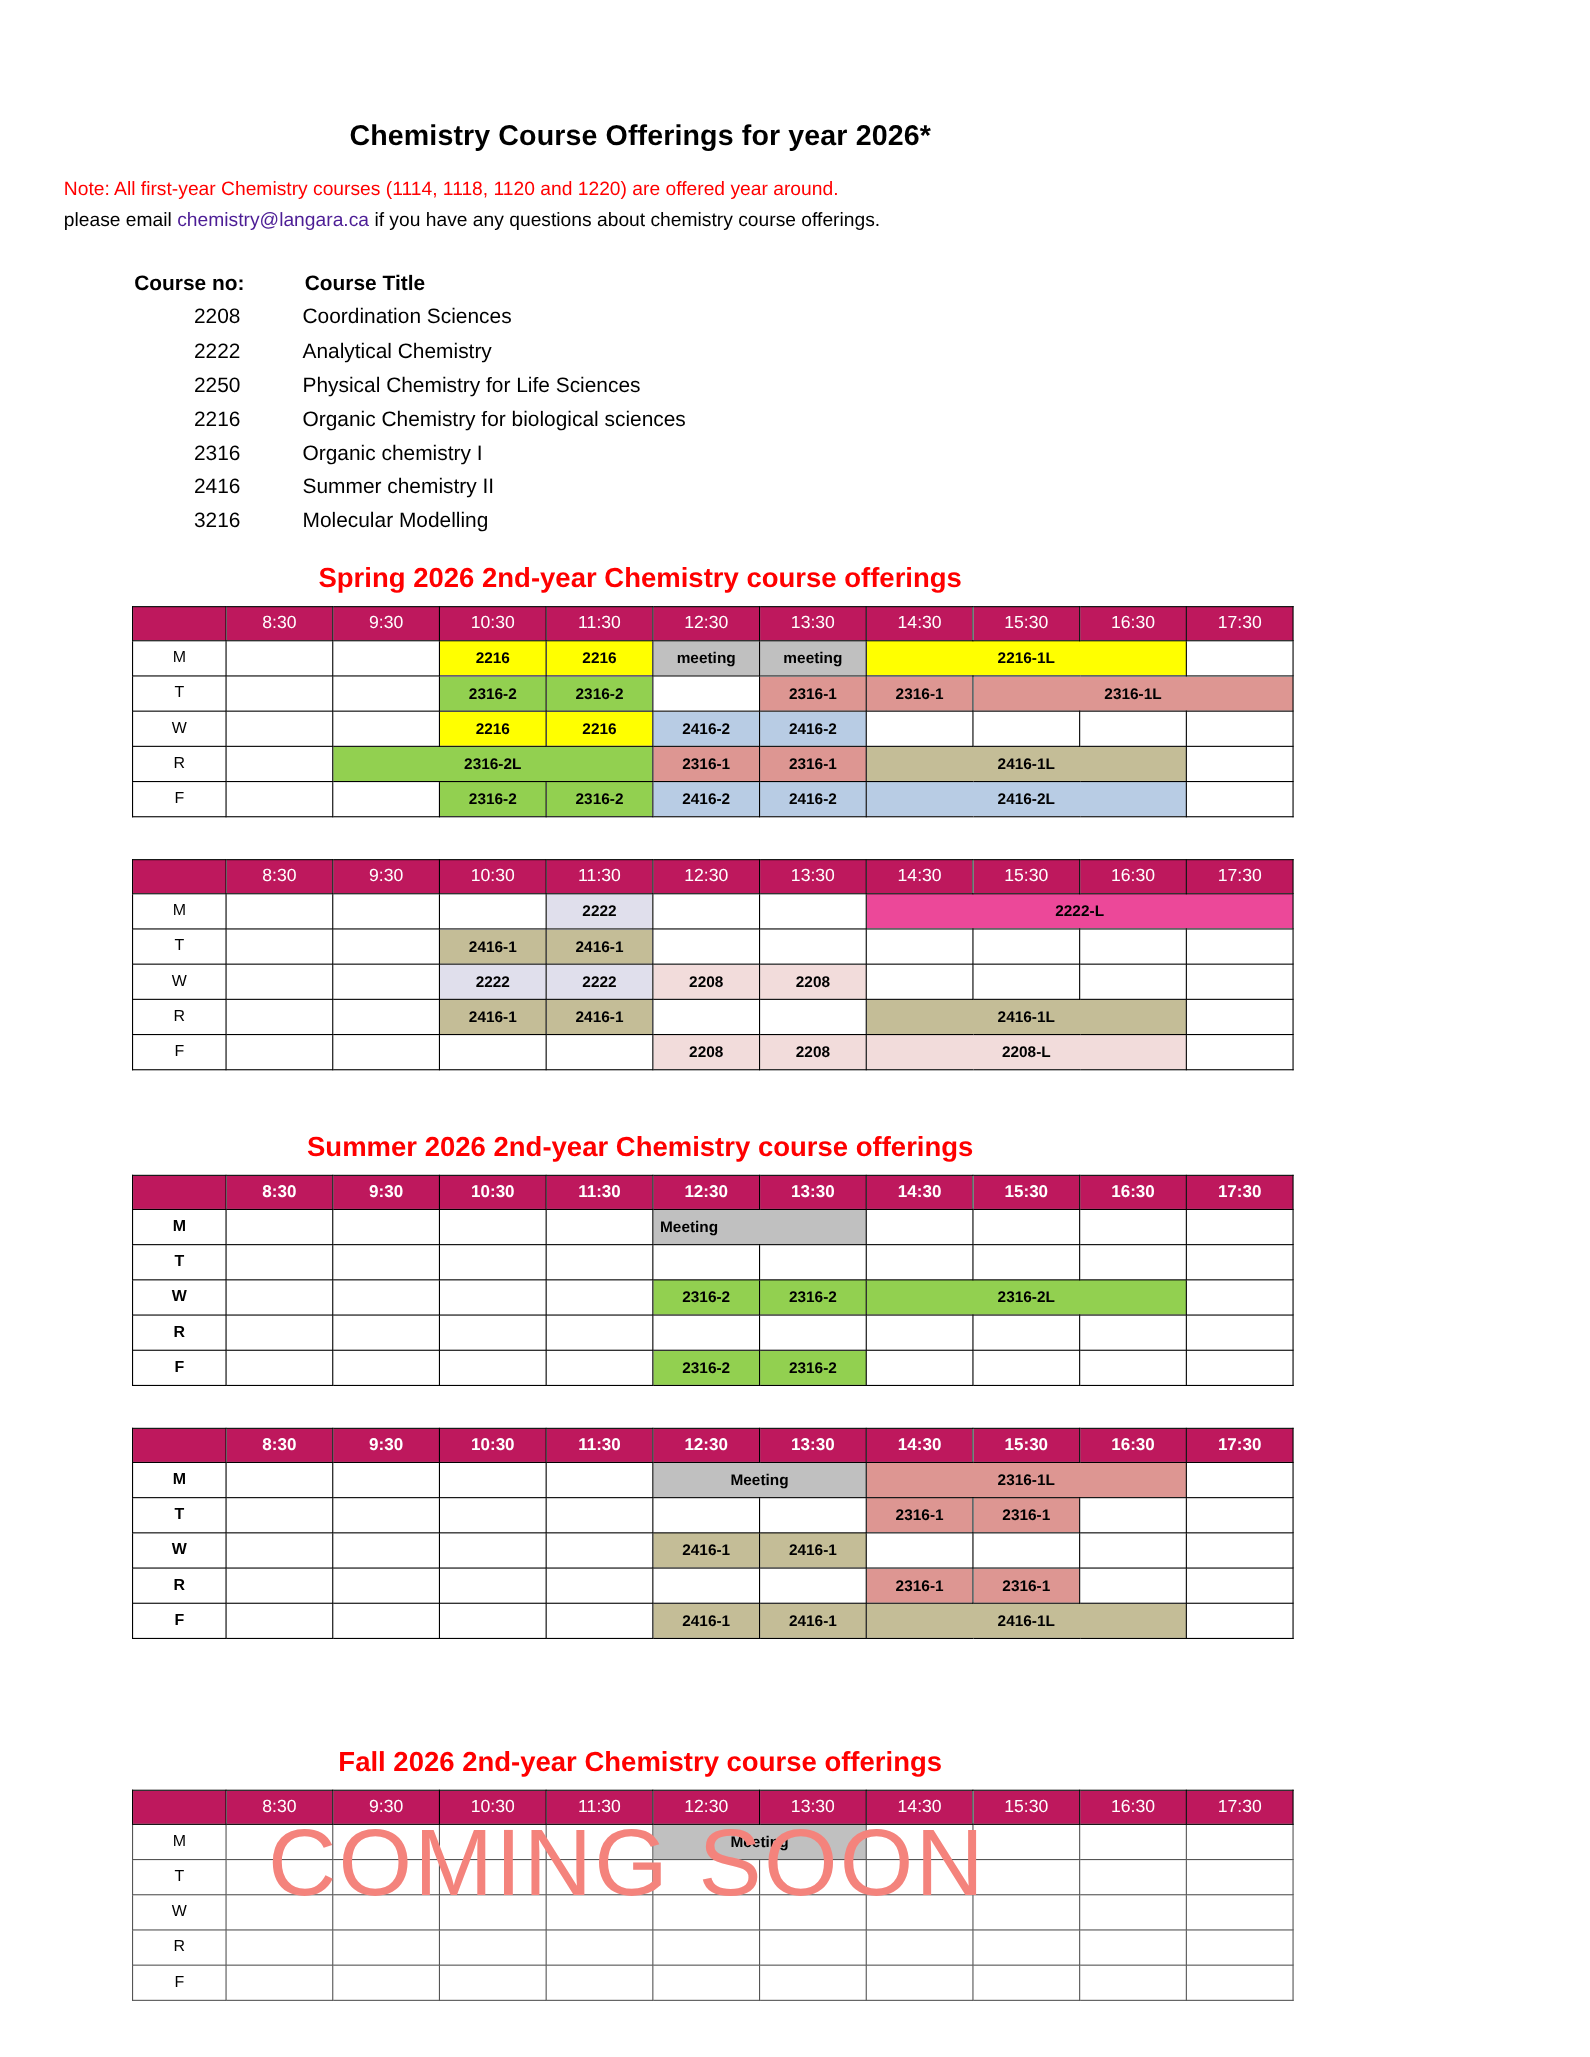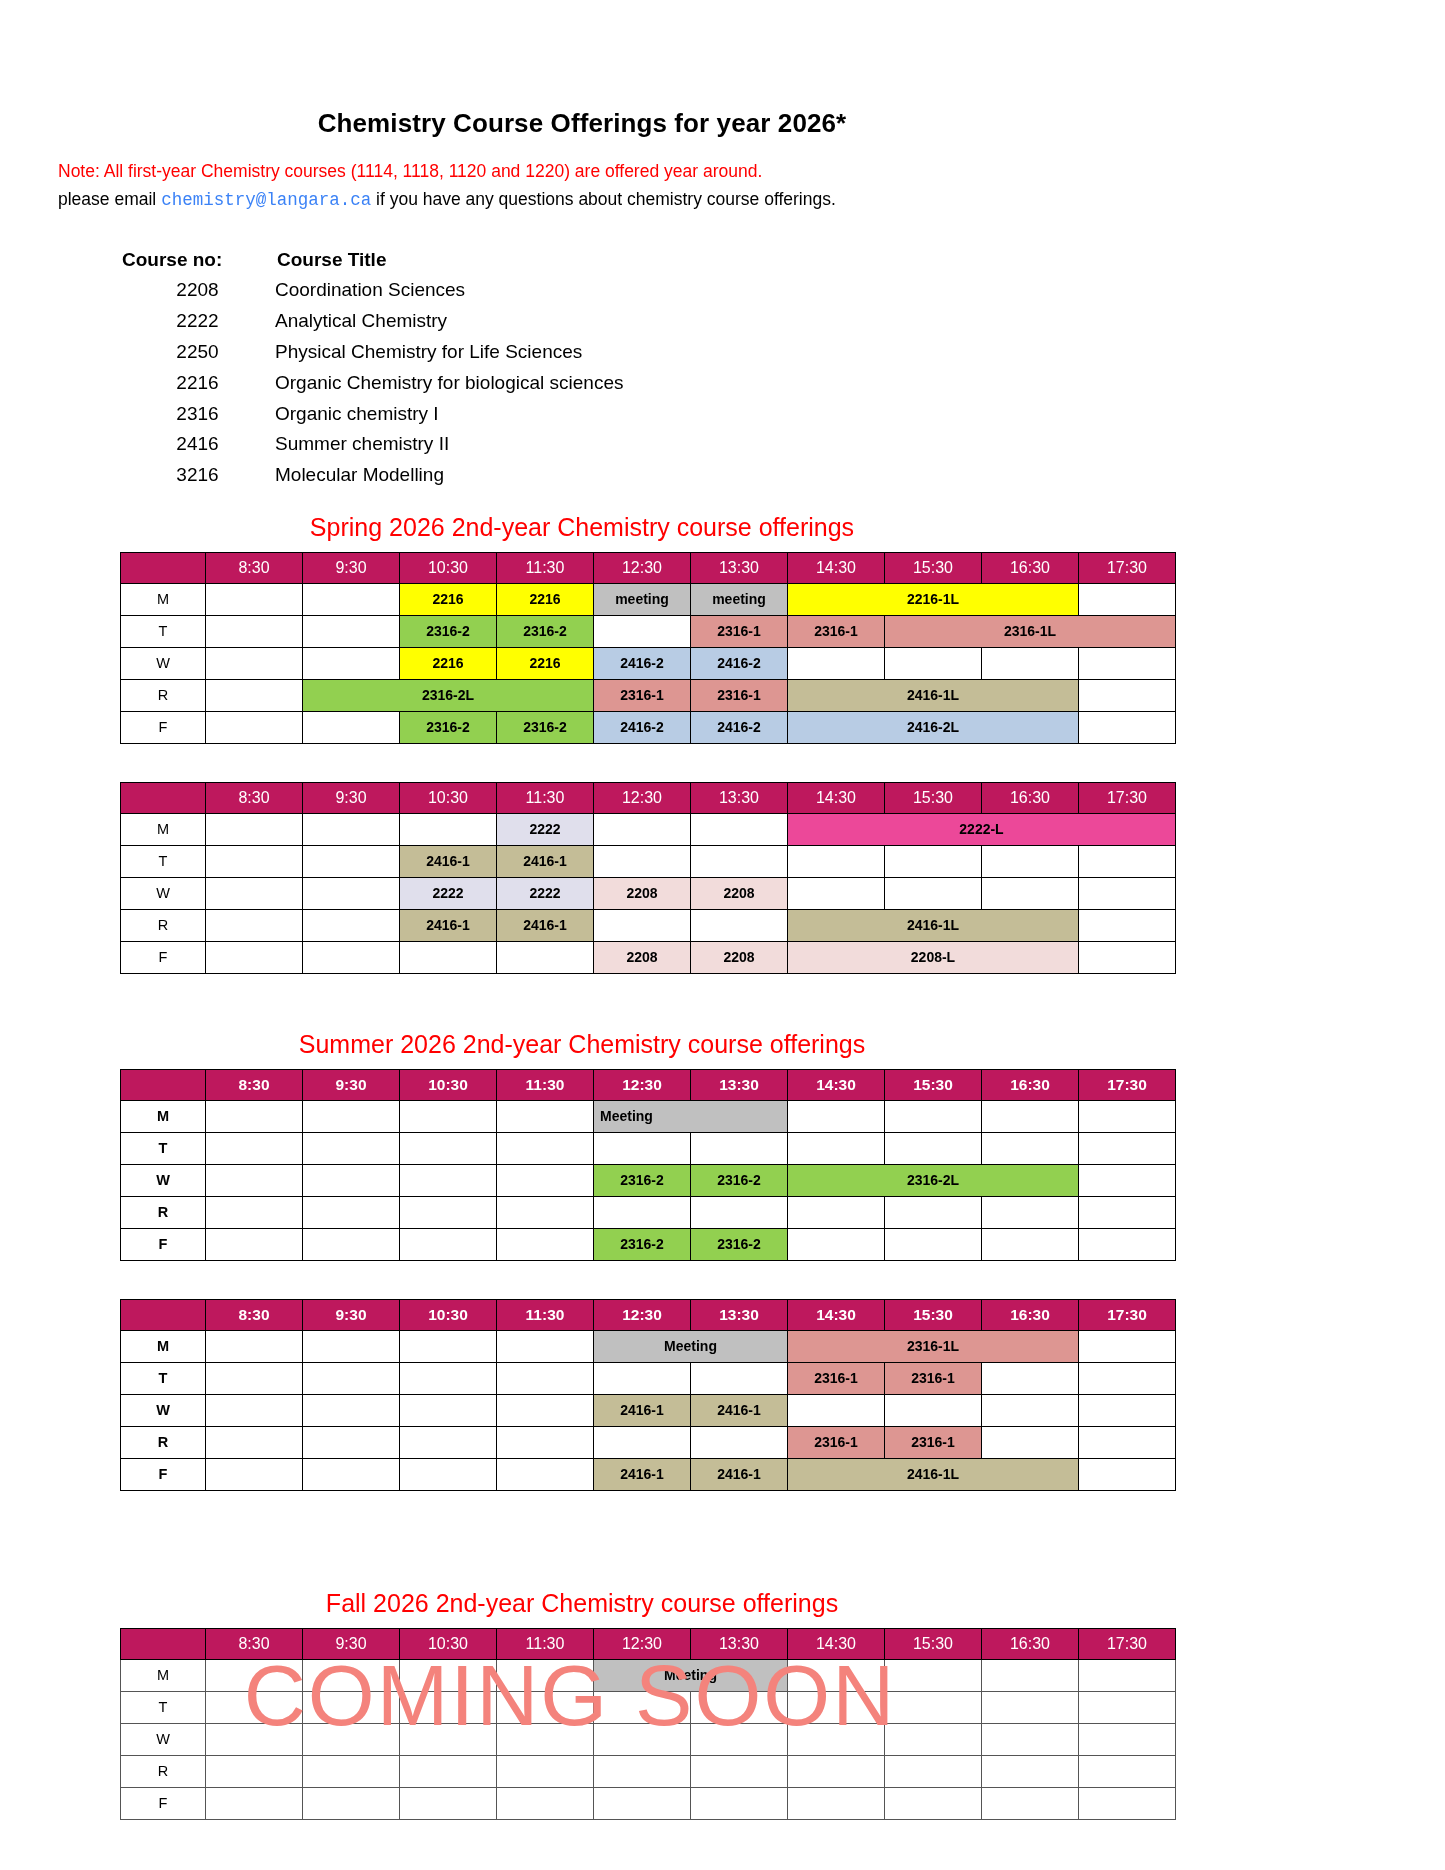--- a/index.html
+++ b/index.html
@@ -47,21 +47,21 @@
   }
   .course-list .clrow{ display:flex; }
   .course-list .cno{ width:155px; text-align:center;}
   .course-list .hdr .cno{ text-align:left; padding-left:2px;}
   .course-list .hdr{ font-weight:bold; }
   .course-list .ctitle{ }
 
   
   .sect-title{
     color:#ff0000;
-    font-weight:normal;
+    font-weight:bold;
     font-size:25px;
     text-align:center;
     margin:0;
   }
 
   
   .sched-wrap{ padding-left:120px; }
   table.sched{
     border-collapse:collapse;
     table-layout:fixed;
@@ -113,21 +113,21 @@
 </head>
 <body>
 
 <div class="page">
 
   <h1 class="doc-title">Chemistry Course Offerings for year 2026*</h1>
 
   <div class="note-block">
     <div class="note-red">Note: All first-year Chemistry courses (1114, 1118, 1120 and 1220) are offered year around.</div>
     <div class="note-line2">
-      <span>please email </span><a class="email" href="#" style="color:#3b82f6;text-decoration:none;font-family:Liberation Mono, monospace;">chemistry@langara.ca</a><span> if you have any questions about chemistry course offerings.</span>
+      <span>please email </span><a class="email" href="#" style="color:#4c1d95;text-decoration:none;">chemistry@langara.ca</a><span> if you have any questions about chemistry course offerings.</span>
     </div>
   </div>
 
   <div class="course-list" id="course-list">
       <div class="clrow hdr">
         <div class="cno">Course no:</div>
         <div class="ctitle">Course Title</div>
       </div>
       <div class="clrow">
         <div class="cno">2208</div>

